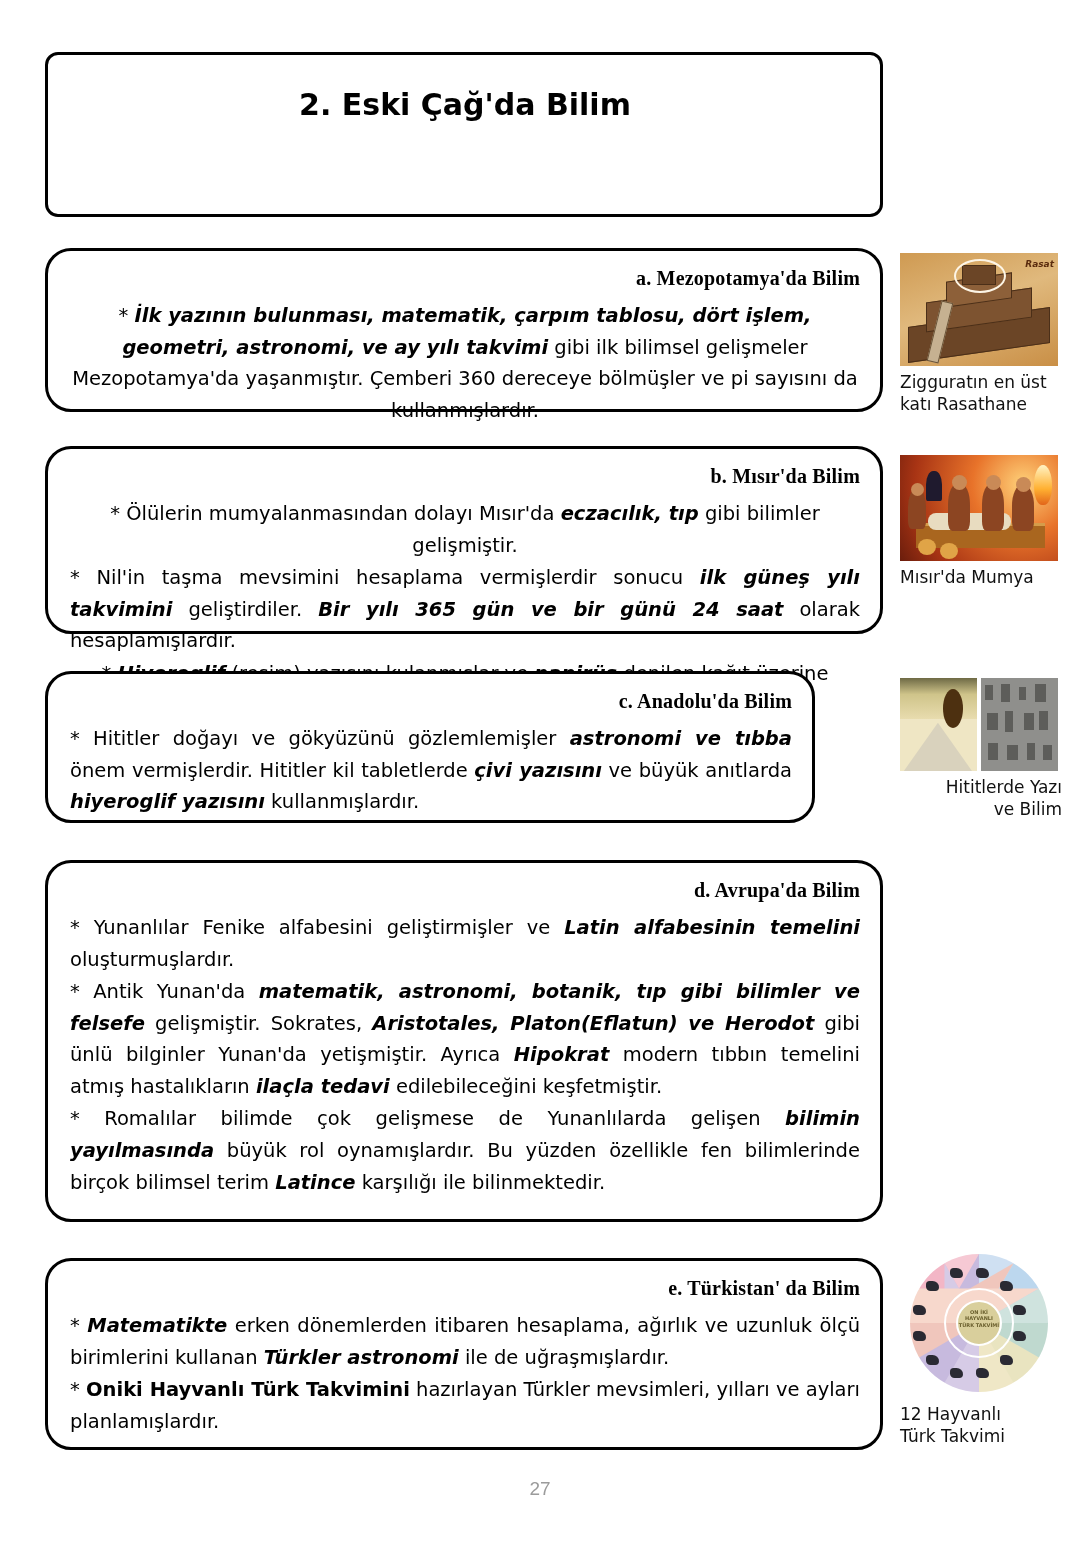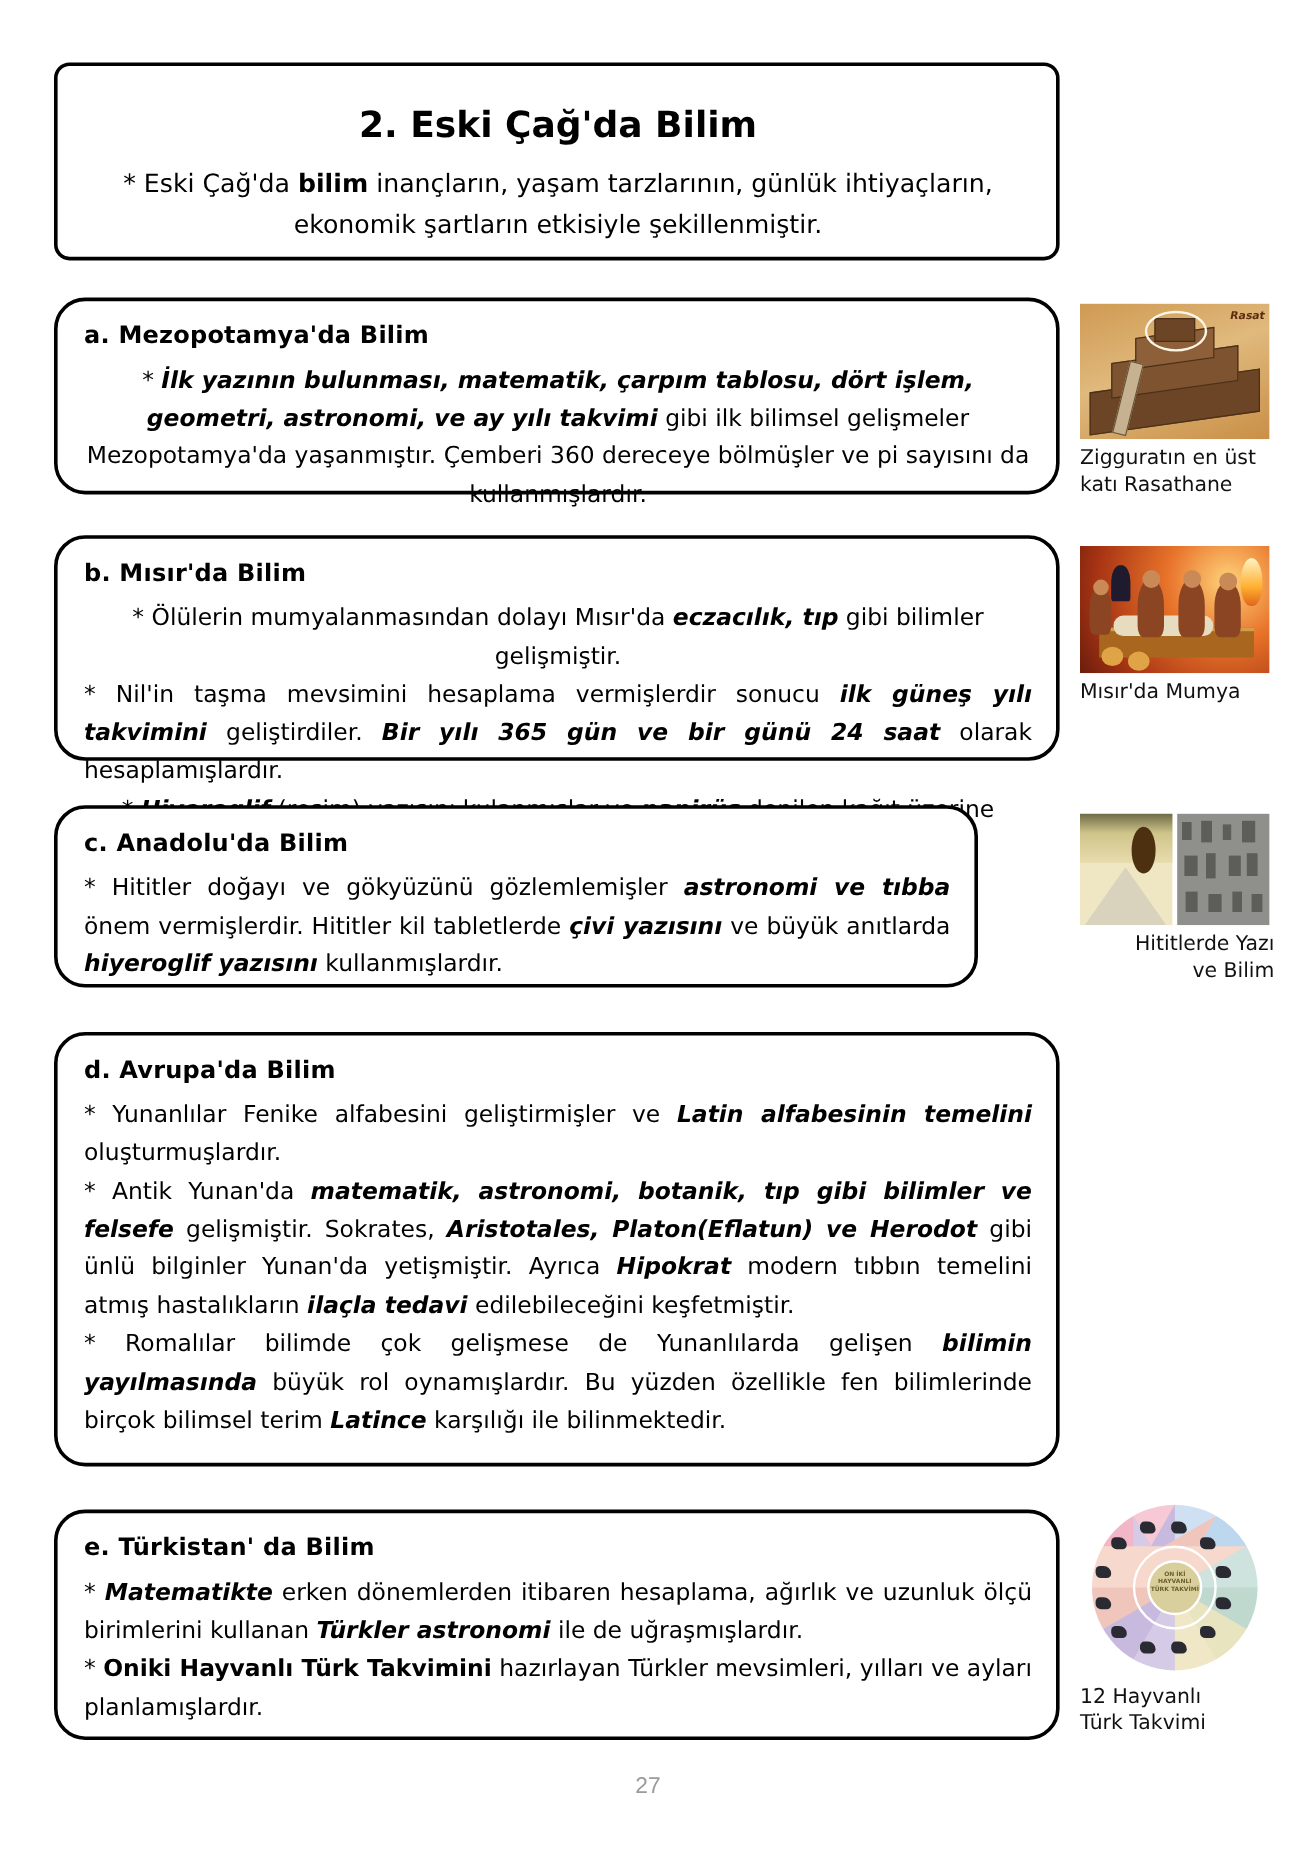--- a/index.html
+++ b/index.html
@@ -29,25 +29,26 @@
     border-radius: 26px;
     background: #fff;
     box-sizing: border-box;
   }
 
   .box-inner {
     padding: 10px 20px 10px 22px;
   }
 
   .sec-title {
-    text-align: left;
+    text-align: right;
     font-weight: bold;
     font-size: 20px;
     letter-spacing: .2px;
     margin: 6px 0 10px 0;
+    font-family: Liberation Serif, serif;
   }
 
   .para {
     font-size: 19.5px;
     line-height: 1.62;
     text-align: justify;
     text-justify: inter-word;
     margin: 0 0 1px 0;
   }
   .para.last { text-align: center; }
@@ -171,21 +172,20 @@
   }
 </style>
 </head>
 <body>
 
 <div class="page">
 
   <div class="box" id="header-box">
     <div class="box-inner">
       <div class="main-title">2. Eski Çağ'da Bilim</div>
-      <div class="intro"><span>* Eski Çağ'da </span><b>bilim</b><span> inançların, yaşam tarzlarının, günlük ihtiyaçların, ekonomik şartların etkisiyle şekillenmiştir.</span></div>
     </div>
   </div>
 
   <div class="box" id="box-a">
     <div class="box-inner">
       <div class="sec-title">a. Mezopotamya'da Bilim</div>
       <div class="para last"><span>* </span><span class="bi">İlk yazının bulunması, matematik, çarpım tablosu, dört işlem, geometri, astronomi, ve ay yılı takvimi</span><span> gibi ilk bilimsel gelişmeler Mezopotamya'da yaşanmıştır. Çemberi 360 dereceye bölmüşler ve pi sayısını da kullanmışlardır.</span></div>
     </div>
   </div>
 

